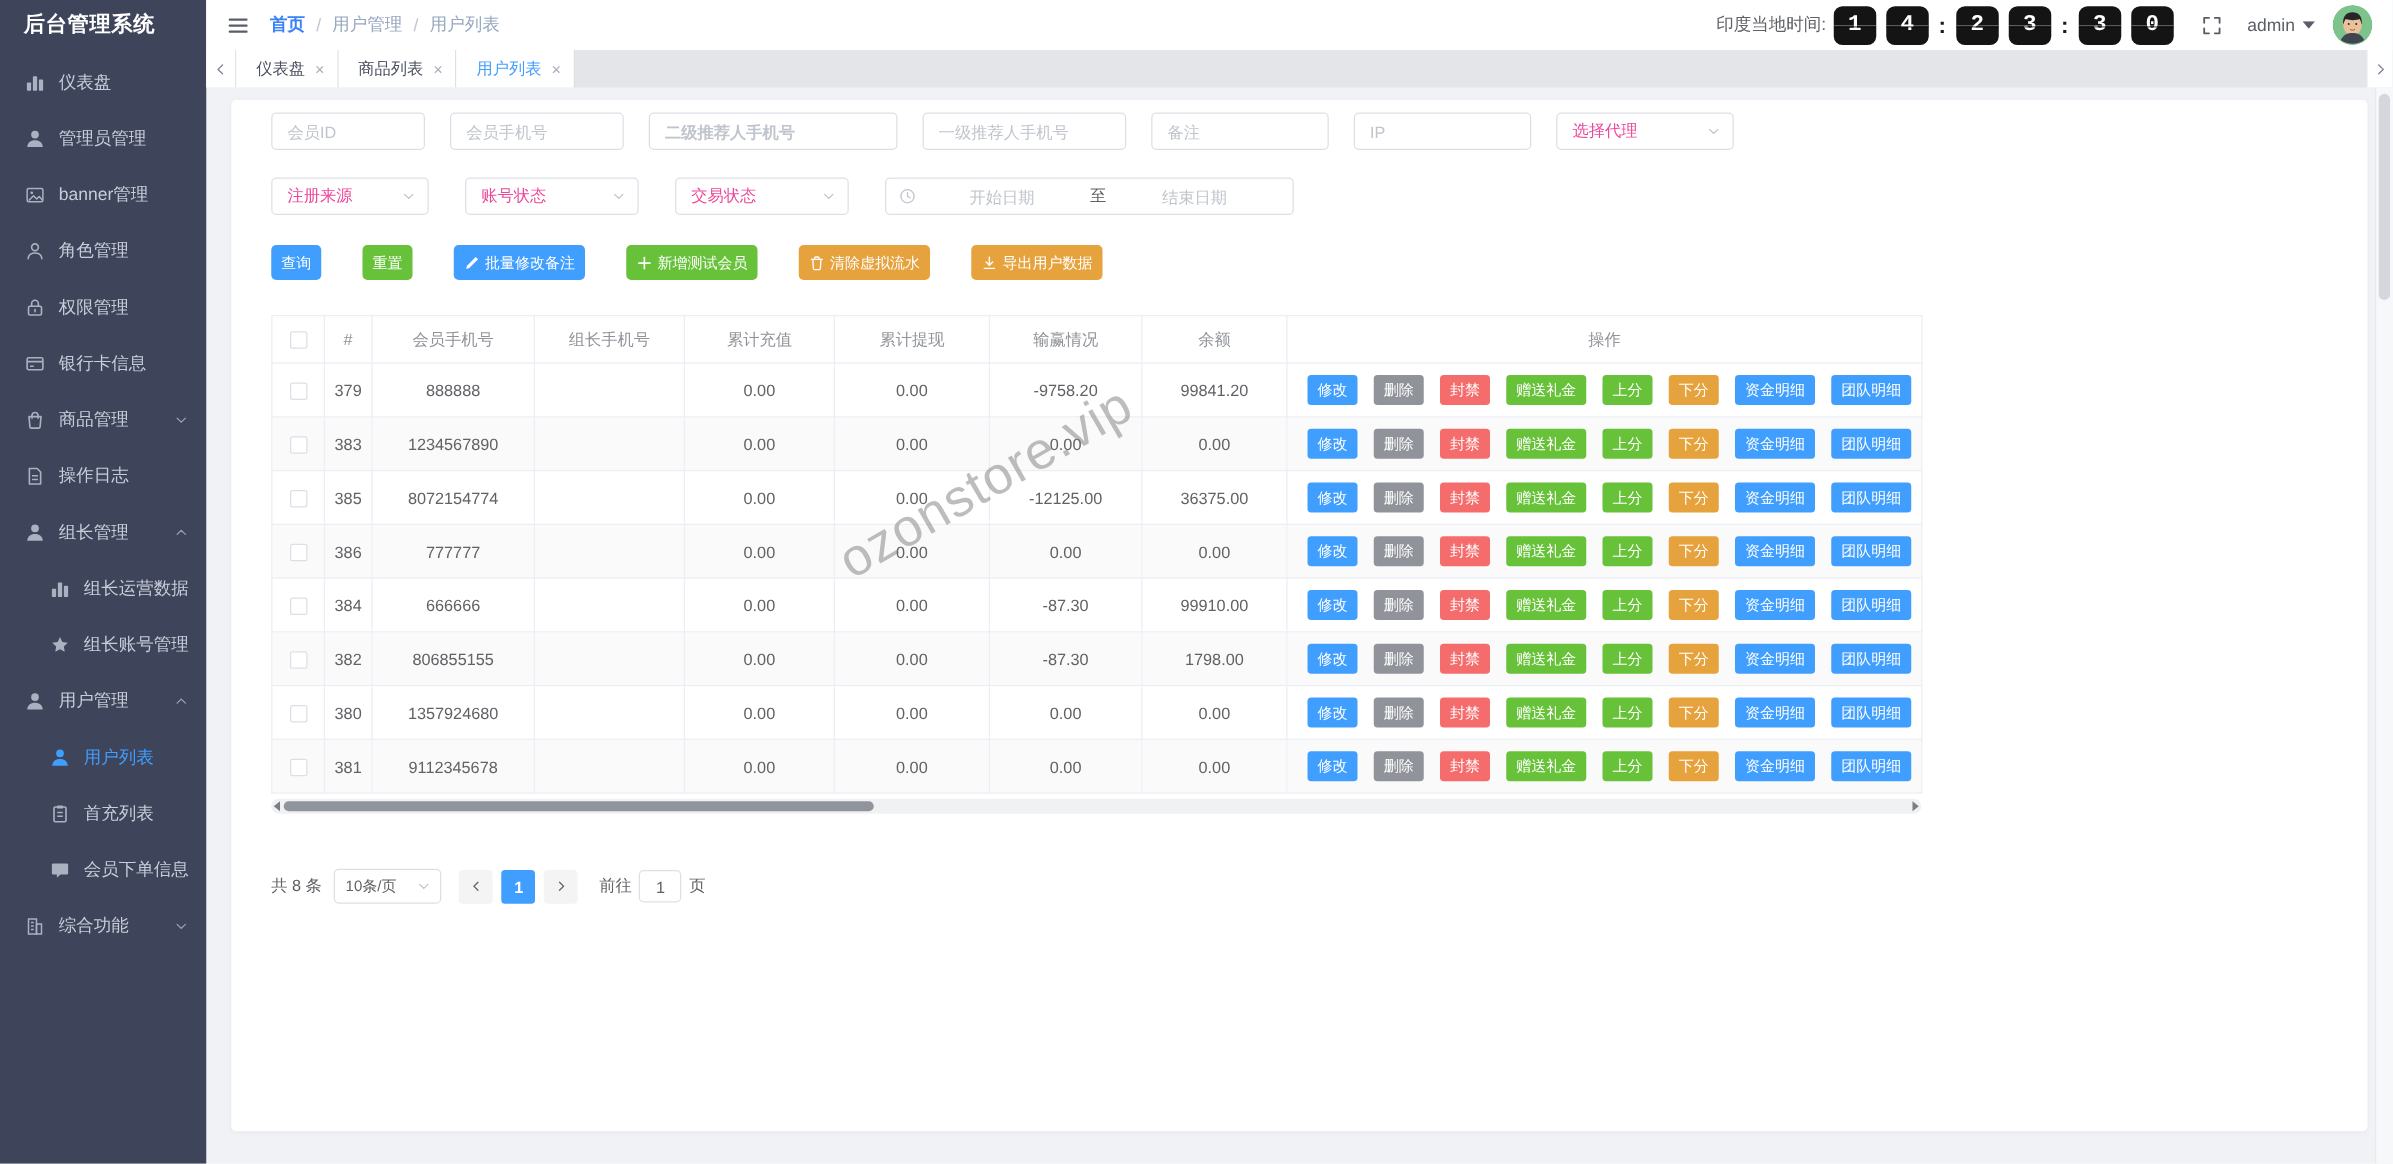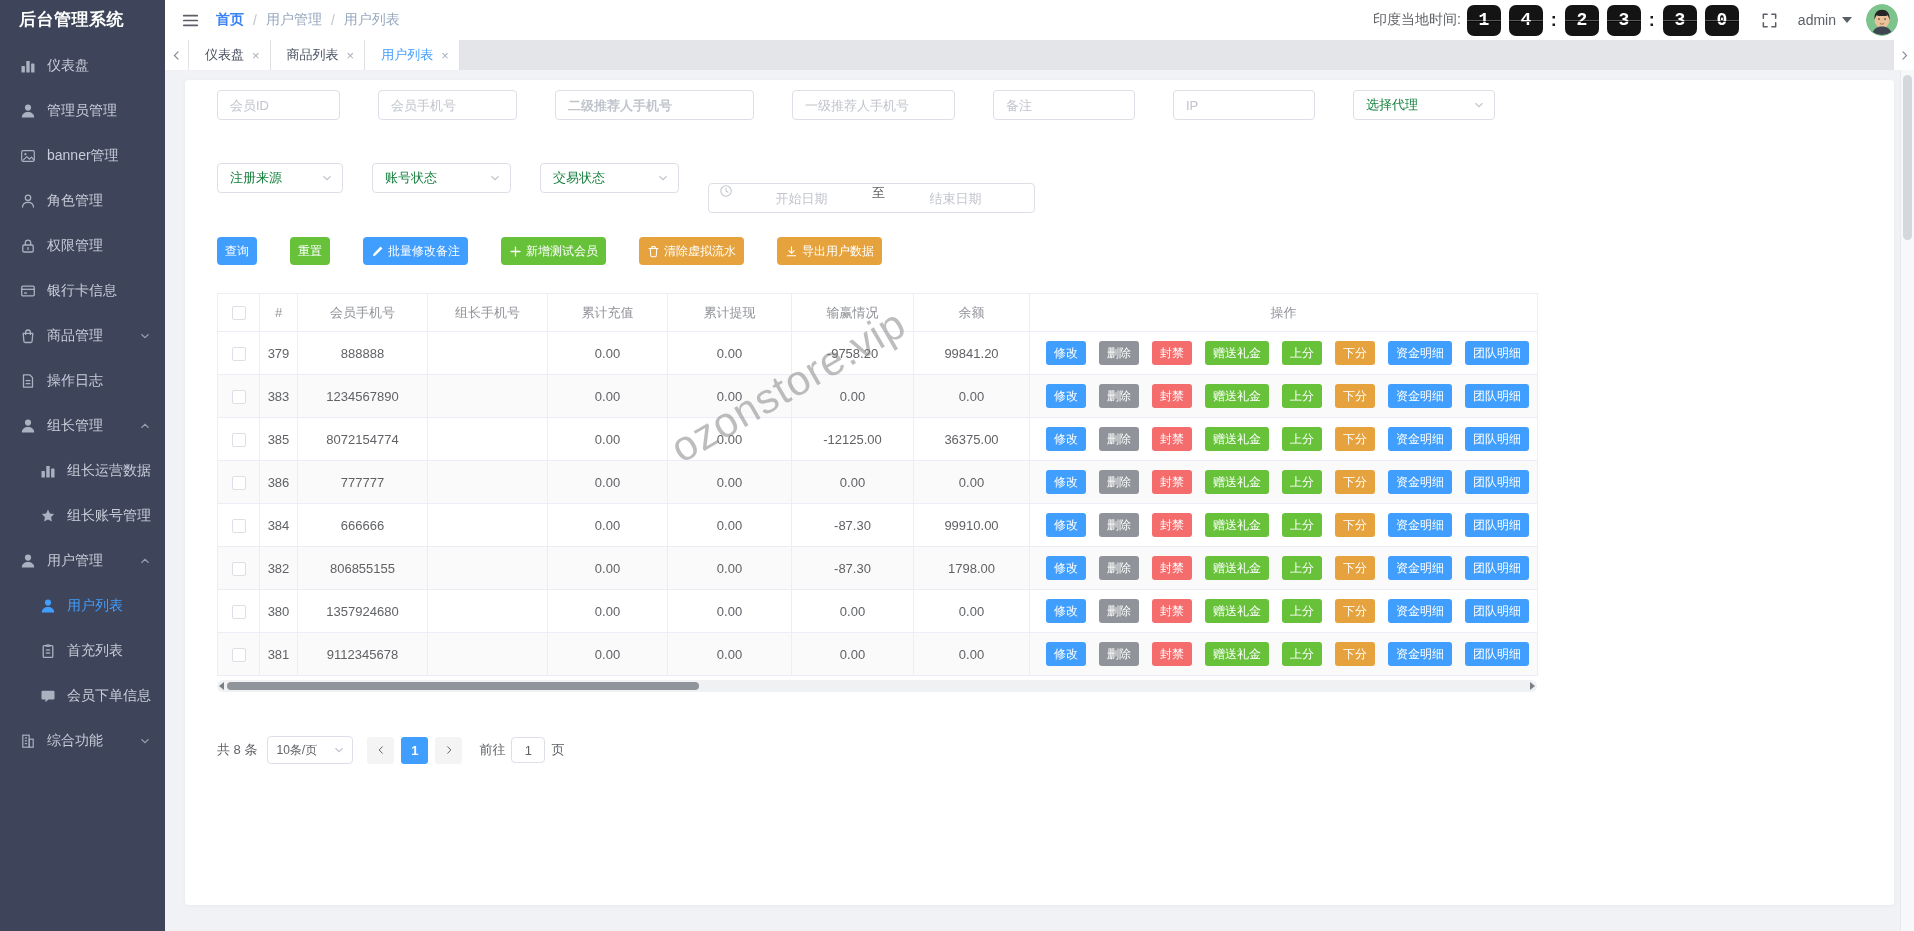--- a/index.html
+++ b/index.html
@@ -54,28 +54,28 @@
   .tab { background:#fff; border-right:1px solid #e0e0e0; display:flex; align-items:center; padding:0 10px 0 16px; font-size:13px; color:#495060; cursor:pointer; }
   .tab-label { margin-right:8px; }
   .tab.active .tab-label { color:#409eff; }
   .tab-close { color:#a8aebb; font-size:13px; line-height:1; cursor:pointer; }
 
   
   .content { flex:1; padding:10px 20px 26px; min-height:0; }
   .card { background:#fff; border-radius:4px; height:100%; padding:10px 32px 0; position:relative; box-shadow:0 1px 4px rgba(0,0,0,.04); }
 
   .filter-row { display:flex; align-items:center; }
-  .row1 { gap:38px; }
+  .row1 { gap:20px; }
   .row2 { margin-top:22px; gap:29px; }
   .f-input { height:30px; border:1px solid #dcdfe6; border-radius:4px; padding:0 12px; font-size:13px; color:#606266; outline:none; font-family:inherit; background:#fff; }
   .f-input::placeholder { color:#c0c4cc; }
   .f-select { height:30px; border:1px solid #dcdfe6; border-radius:4px; padding:0 9px 0 12px; display:flex; align-items:center; justify-content:space-between; cursor:pointer; background:#fff; }
-  .sel-text { font-size:13px; color:#15803d; }
+  .sel-text { font-size:13px; color:#ec4899; }
   .sel-chevron { width:12px; height:12px; color:#c0c4cc; display:inline-flex; }
-  .date-range { width:327px; height:30px; border:1px solid #dcdfe6; border-radius:4px; display:flex; padding:0 10px; background:#fff;margin-top:41px; }
+  .date-range { width:327px; height:30px; border:1px solid #dcdfe6; border-radius:4px; display:flex; align-items:center; padding:0 10px; background:#fff; }
   .dr-icon { width:14px; height:14px; color:#c0c4cc; flex:0 0 14px; }
   .dr-input { border:none; outline:none; flex:1; min-width:0; text-align:center; font-size:13px; color:#606266; font-family:inherit; }
   .dr-input::placeholder { color:#c0c4cc; }
   .dr-sep { font-size:13px; color:#606266; padding:0 2px; }
 
   .toolbar { margin-top:24px; display:flex; gap:33px; }
   .btn { height:28px; border:none; border-radius:4px; color:#fff; font-size:12px; display:inline-flex; align-items:center; padding:0 8px; gap:4px; cursor:pointer; font-family:inherit; white-space:nowrap; }
   .btn.blue { background:#409eff; } .btn.green { background:#67c23a; } .btn.orange { background:#e6a23c; }
   .b-icon { width:13px; height:13px; display:inline-flex; }
 

